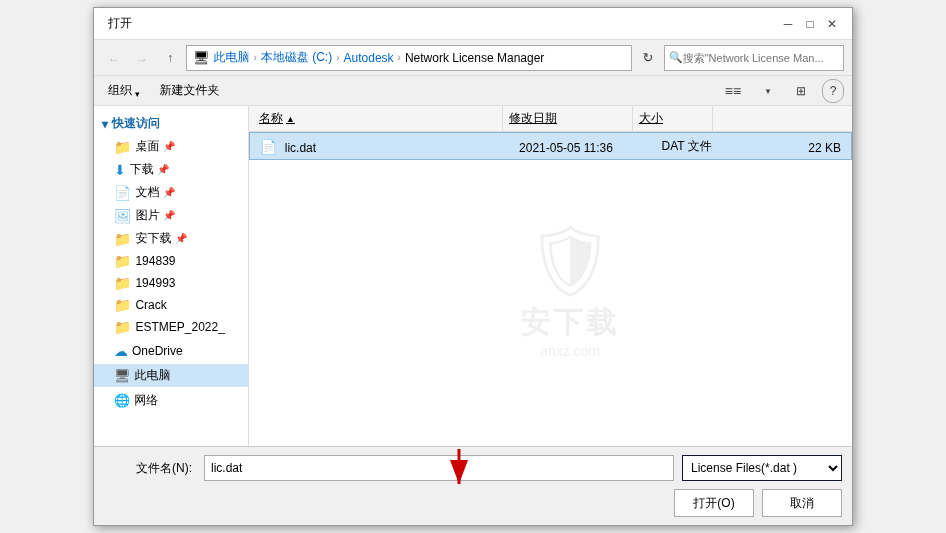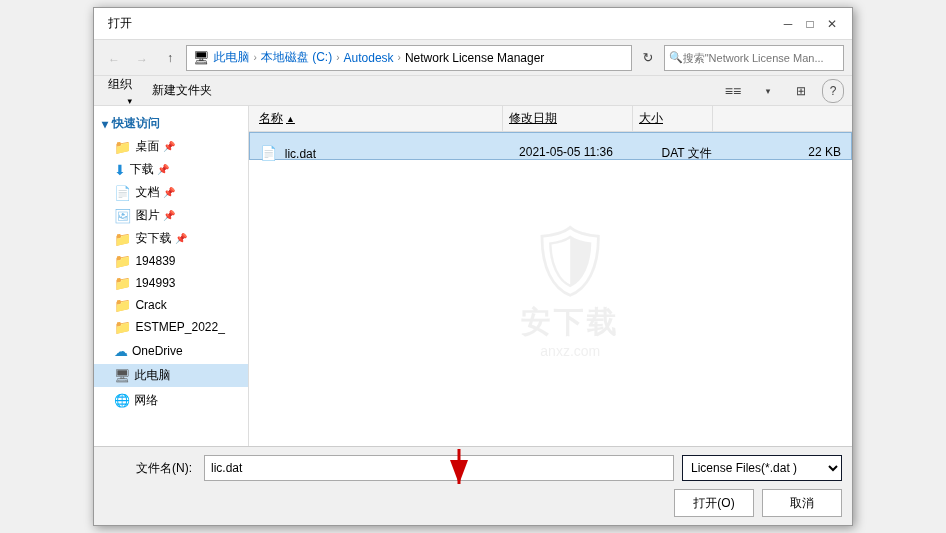--- a/index.html
+++ b/index.html
@@ -134,21 +134,20 @@
     .tool-btn {
       font-size: 12px;
       color: #000;
       cursor: pointer;
       background: transparent;
       border: none;
       padding: 2px 6px;
       display: flex;
       align-items: flex-end;
       gap: 3px;
-      flex-direction: column;
     }
     .tool-btn .arrow { font-size: 9px; }
 
     .main-content {
       display: flex;
       flex: 1;
       background: #fff;
       min-height: 340px;
     }
 
@@ -229,23 +228,23 @@
     .col-size { width: 80px; }
     .sort-arrow { font-size: 9px; margin-left: 3px; }
 
     .file-list-body {
       flex: 1;
       overflow-y: auto;
       position: relative;
     }
     .file-row {
       display: flex;
-      align-items: flex-start;
+      align-items: flex-end;
       height: 28px;
-      padding: 12px 4px;
+      padding: 4px 4px;
       cursor: pointer;
       gap: 16px;
     }
     .file-row.selected { background: #cce4f7; border: 1px solid #8ab4d8; }
     .file-cell {
       font-size: 12px;
       padding: 0 6px;
       overflow: hidden;
       text-overflow: ellipsis;
       white-space: nowrap;

